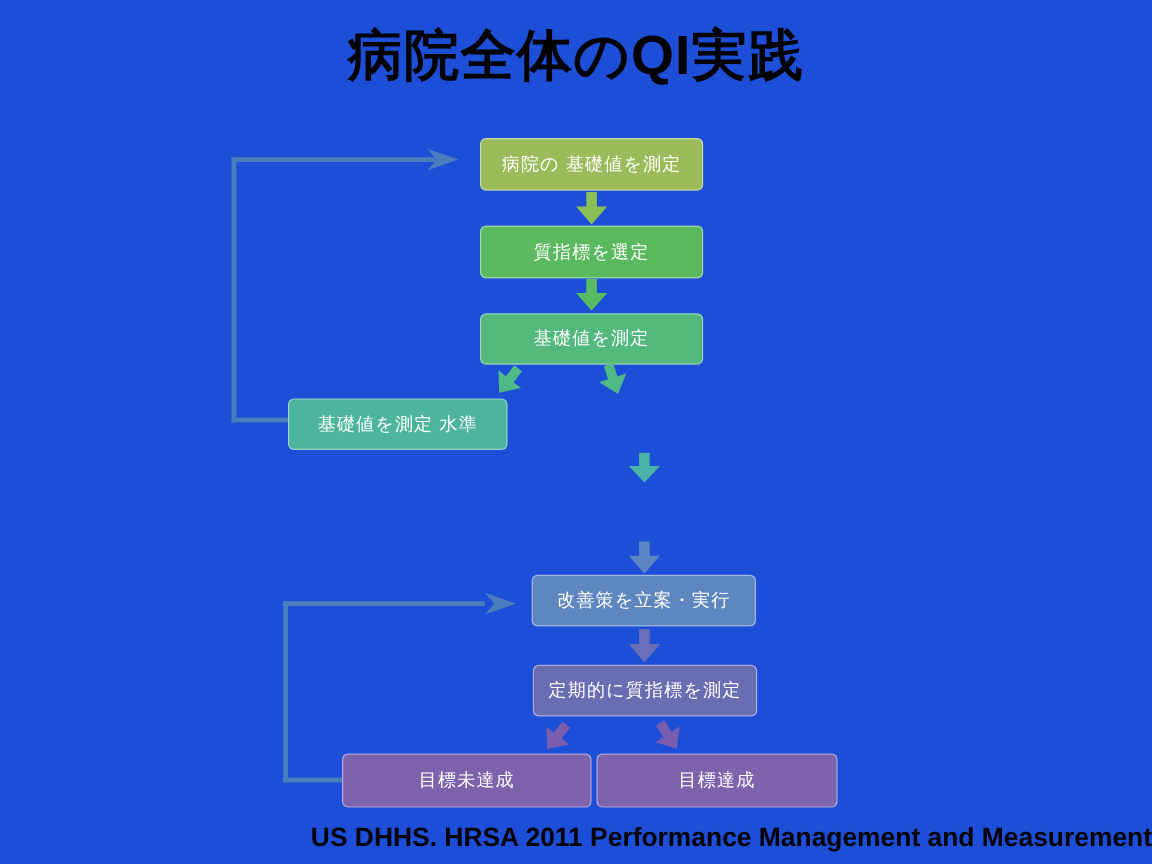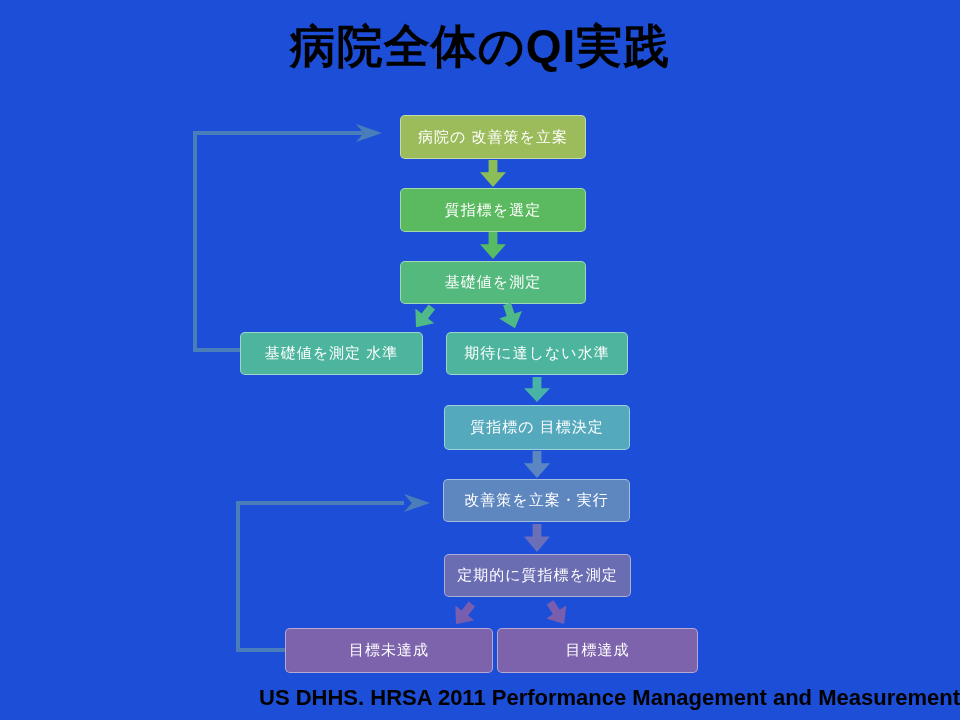--- a/index.html
+++ b/index.html
@@ -42,26 +42,24 @@
   <div class="loop-line" style="left: 193px; top: 131px; width: 4px; height: 221px; background: rgb(74, 126, 187);"></div>
   <div class="loop-line" style="left: 193px; top: 348px; width: 47px; height: 4px; background: rgb(74, 126, 187);"></div>
   <div class="loop-line" style="left: 193px; top: 131px; width: 170px; height: 4px; background: rgb(74, 126, 187);"></div>
   <div class="loop-head" style="left: 356px; top: 124px; width: 26px; height: 18px; background: rgb(74, 126, 187);"></div>
 
   <div class="loop-line" style="left: 236px; top: 501px; width: 4px; height: 151px; background: rgb(74, 126, 187);"></div>
   <div class="loop-line" style="left: 236px; top: 648px; width: 49px; height: 4px; background: rgb(74, 126, 187);"></div>
   <div class="loop-line" style="left: 236px; top: 501px; width: 168px; height: 4px; background: rgb(74, 126, 187);"></div>
   <div class="loop-head" style="left: 404px; top: 494px; width: 26px; height: 18px; background: rgb(74, 126, 187);"></div>
 
-  <div class="node" style="left: 400px; top: 115px; width: 186px; height: 44px; background: rgb(156, 188, 92);">病院の 改善策を立案</div>
+  <div class="node" style="left: 400px; top: 115px; width: 186px; height: 44px; background: rgb(156, 188, 92);">病院の 基礎値を測定</div>
   <div class="node" style="left: 400px; top: 261px; width: 186px; height: 43px; background: rgb(83, 185, 125);">基礎値を測定</div>
   <div class="node" style="left: 400px; top: 188px; width: 186px; height: 44px; background: rgb(91, 186, 95);">質指標を選定</div>
   <div class="node" style="left: 240px; top: 332px; width: 183px; height: 43px; background: rgb(77, 181, 157);">基礎値を測定 水準</div>
-  <div class="node" style="left: 446px; top: 332px; width: 182px; height: 43px; background: rgb(77, 181, 157);">期待に達しない水準</div>
-  <div class="node" style="left: 444px; top: 405px; width: 186px; height: 45px; background: rgb(84, 169, 189);">質指標の 目標決定</div>
   <div class="node" style="left: 443px; top: 479px; width: 187px; height: 43px; background: rgb(94, 134, 191);">改善策を立案・実行</div>
   <div class="node" style="left: 444px; top: 554px; width: 187px; height: 43px; background: rgb(107, 109, 179); text-align: right;">定期的に質指標を測定</div>
   <div class="node" style="left: 285px; top: 628px; width: 208px; height: 45px; background: rgb(124, 99, 172);">目標未達成</div>
   <div class="node" style="left: 497px; top: 628px; width: 201px; height: 45px; background: rgb(124, 99, 172);">目標達成</div>
 
   <div class="arrow" style="left: 480px; top: 160px; width: 26px; height: 27px; background: rgb(139, 190, 86);"></div>
   <div class="arrow" style="left: 480px; top: 232px; width: 26px; height: 27px; background: rgb(87, 187, 99);"></div>
   <div class="arrow" style="left: 412px; top: 304px; width: 24px; height: 26px; transform: rotate(38deg); background: rgb(79, 185, 135);"></div>
   <div class="arrow" style="left: 499px; top: 303px; width: 24px; height: 26px; transform: rotate(-18deg); background: rgb(79, 185, 135);"></div>
   <div class="arrow" style="left: 524px; top: 377px; width: 26px; height: 25px; background: rgb(74, 179, 167);"></div>

